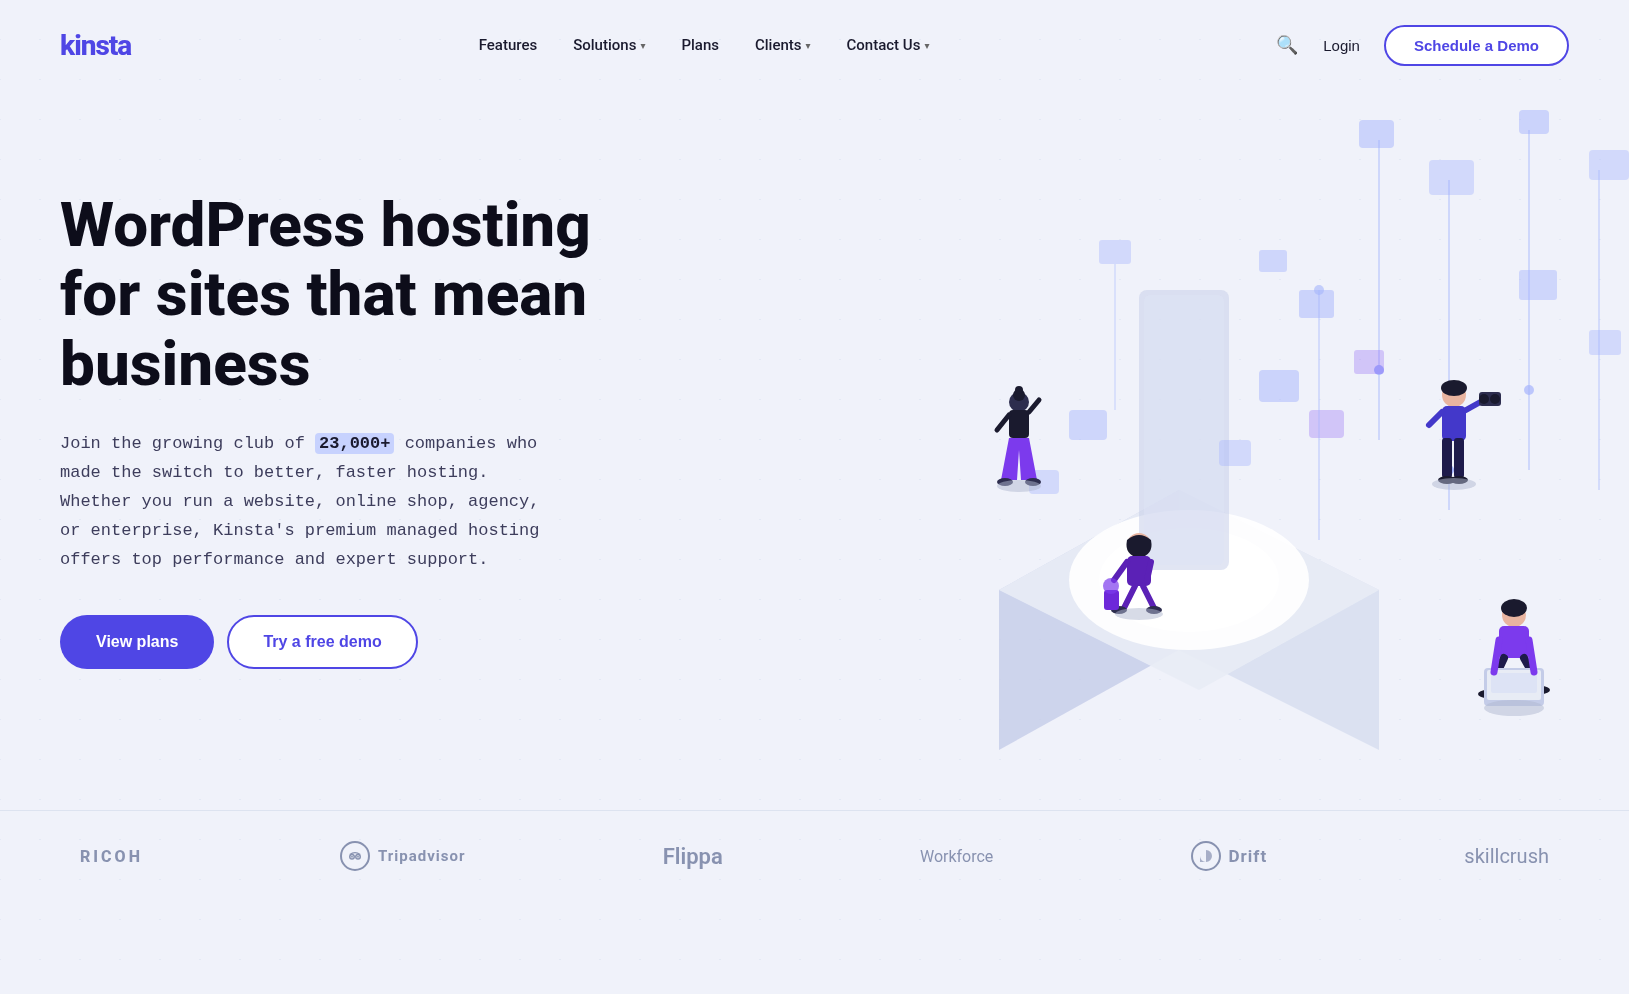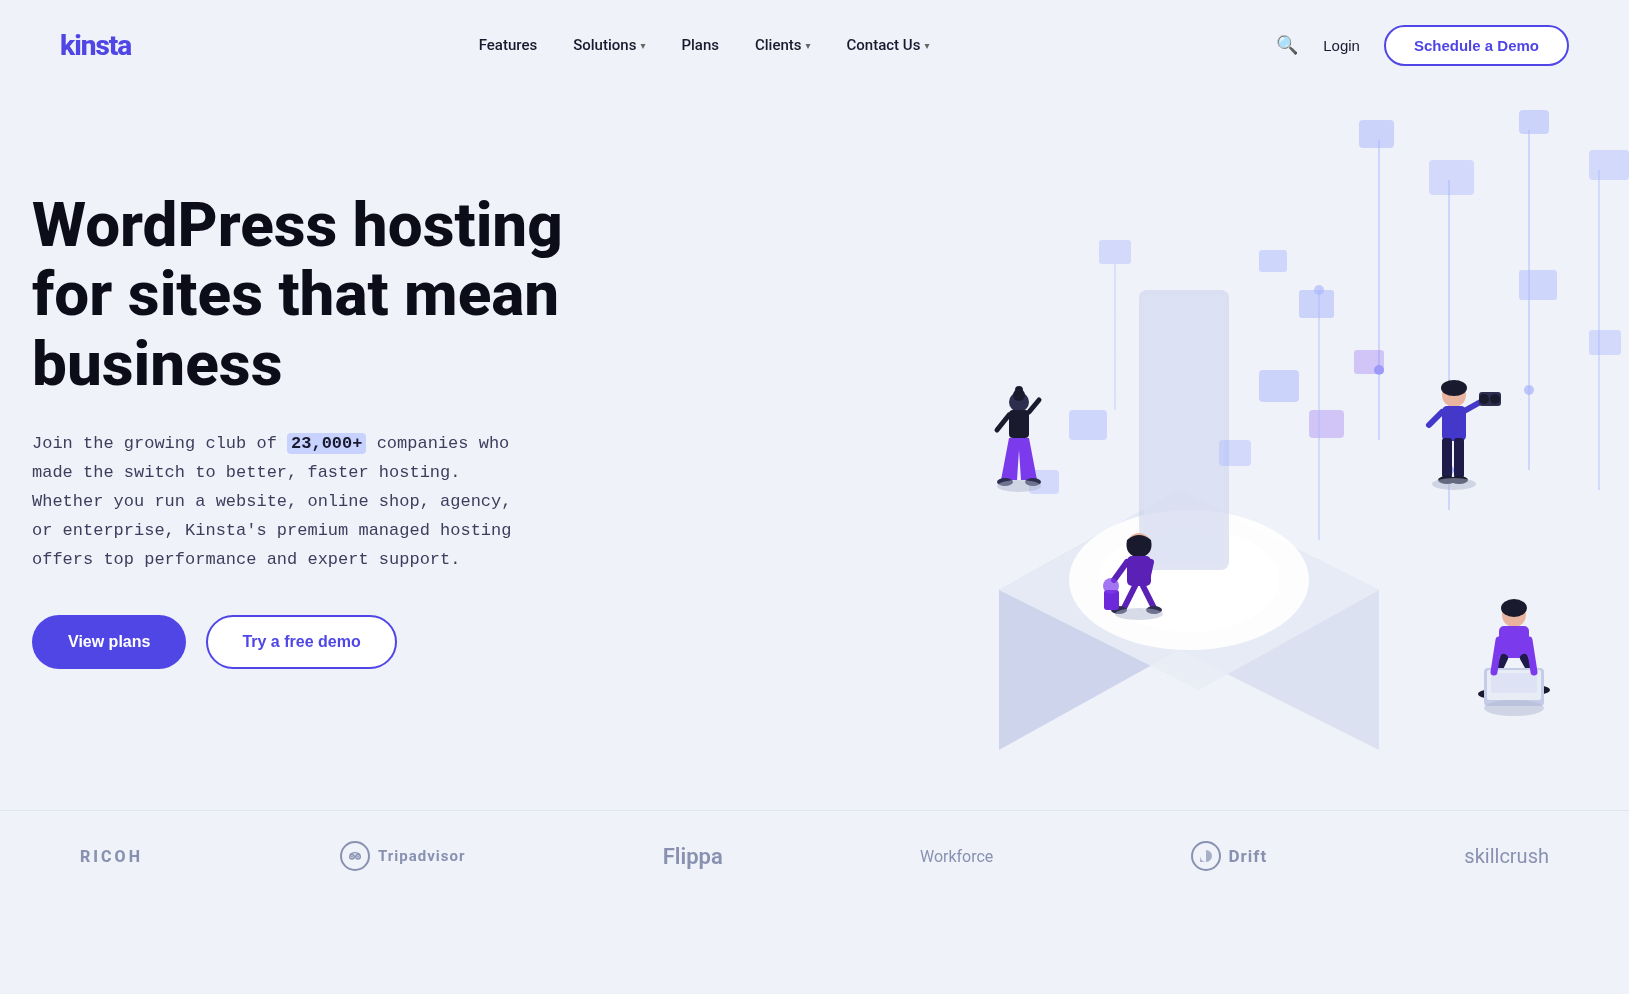--- a/index.html
+++ b/index.html
@@ -93,21 +93,21 @@
       cursor: pointer;
       white-space: nowrap;
     }
 
     
     .hero {
       position: relative;
       z-index: 5;
       display: flex;
       align-items: flex-start;
-      padding: 60px 60px 40px 32px;
+      padding: 60px 60px 40px 60px;
       min-height: 720px;
     }
 
     .hero-content {
       max-width: 600px;
       padding-top: 40px;
       flex-shrink: 0;
     }
 
     .hero-title {
@@ -130,21 +130,21 @@
     .highlight {
       background: #c7d2fe;
       border-radius: 4px;
       padding: 1px 4px;
       color: #1a1a2e;
       font-weight: 600;
     }
 
     .hero-buttons {
       display: flex;
-      gap: 20px;
+      gap: 13px;
       align-items: center;
     }
 
     .view-plans-btn {
       background: #4f46e5;
       border: none;
       border-radius: 50px;
       padding: 18px 36px;
       font-size: 16px;
       font-weight: 700;

